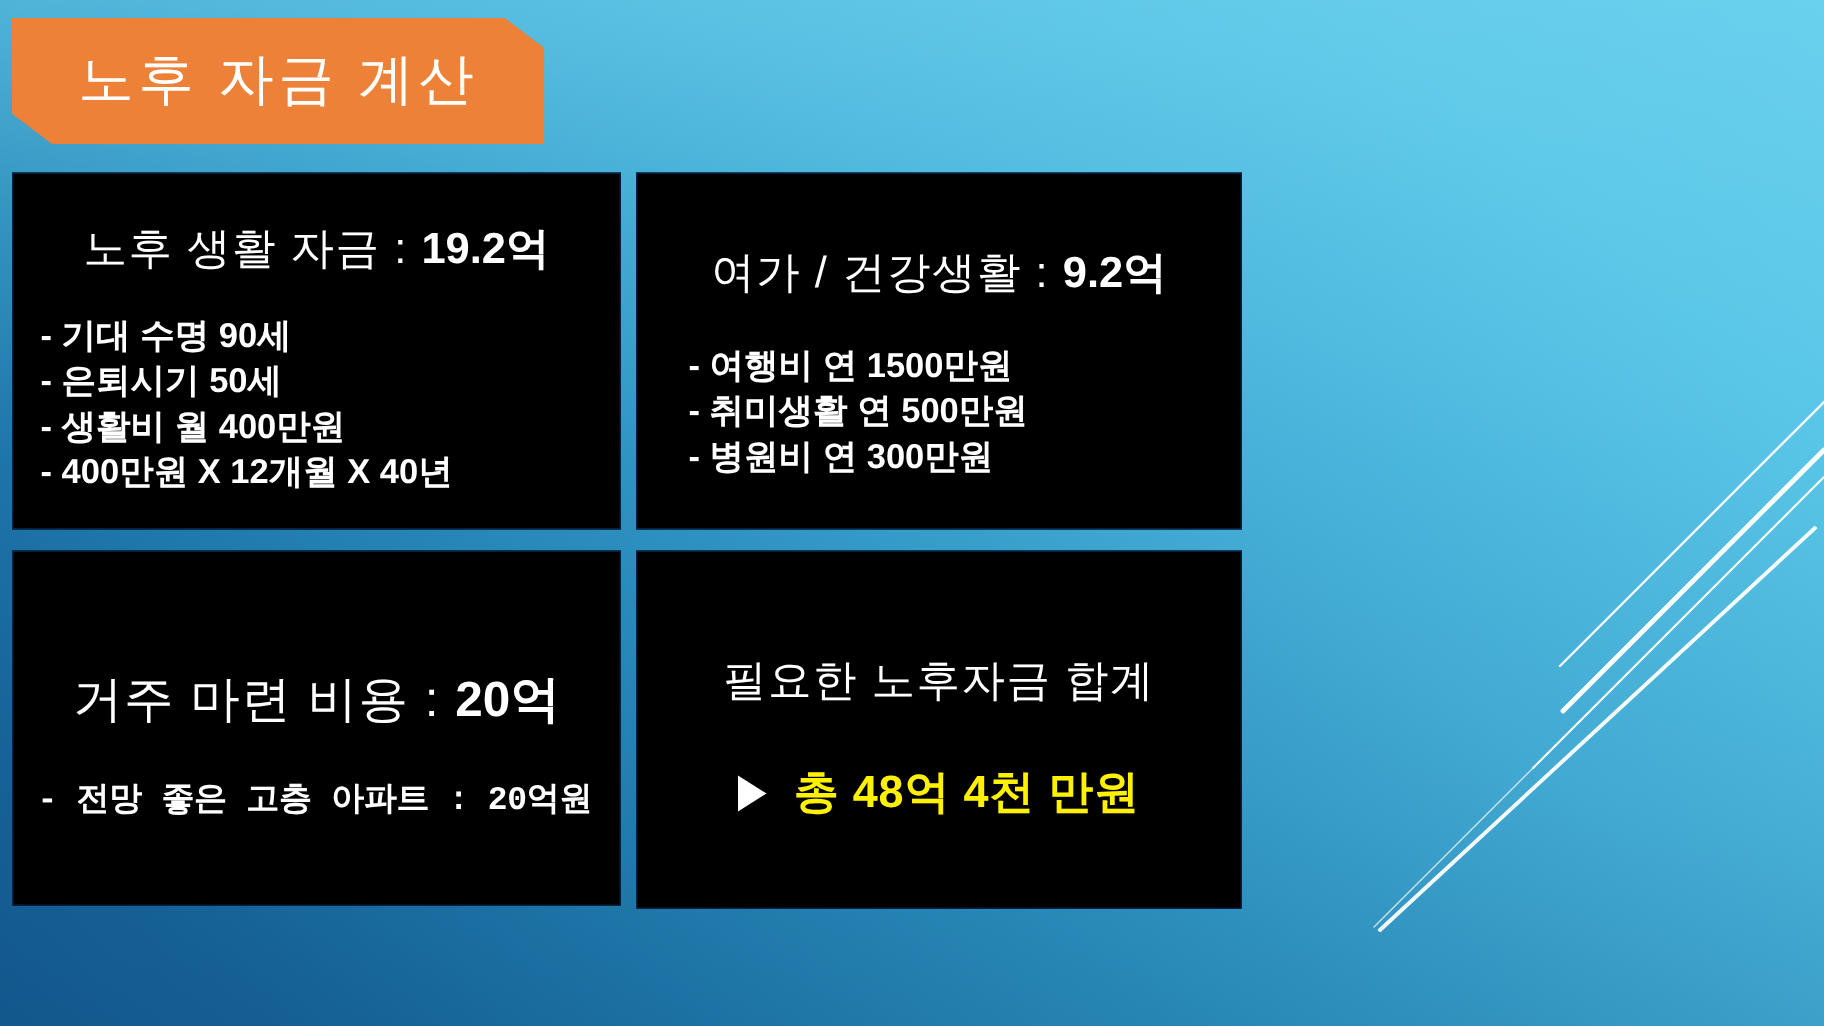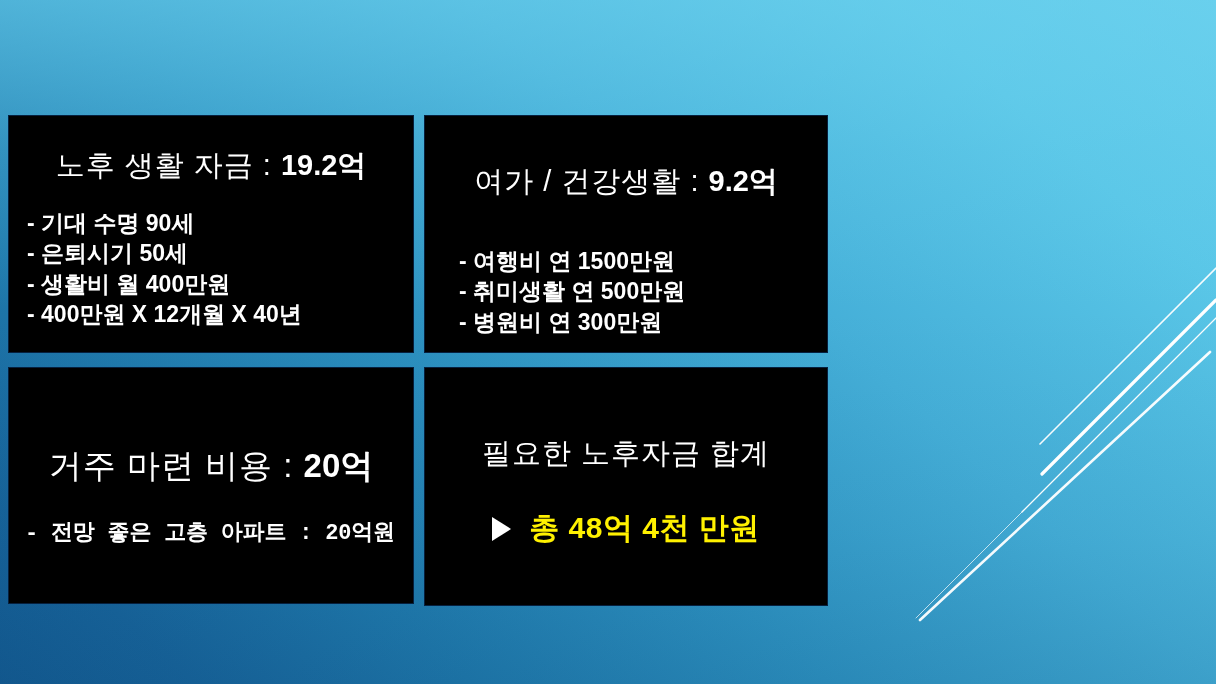--- a/index.html
+++ b/index.html
@@ -141,21 +141,21 @@
     line-height: 1.32;
     white-space: nowrap;
   }
 
   
   #card-living .card-title { margin-top: 30px; font-size: 29px; }
   #card-living .bullets    { margin-top: 22px; margin-left: 6px; }
 
   
   #card-leisure .card-title { margin-top: 46px; font-size: 29px; }
-  #card-leisure .bullets    { margin-top: 44px; margin-left: 22px; }
+  #card-leisure .bullets    { margin-top: 26px; margin-left: 22px; }
 
   
   #card-housing .card-title { margin-top: 76px; font-size: 33px; }
   #card-housing .bullets    { margin-top: 30px; margin-left: 4px; font-family: Liberation Mono, monospace; }
   #card-housing .bullets li { font-size: 22px; letter-spacing: -0.2px; }
 
   
   #card-total .card-title { margin-top: 66px; font-size: 29px; }
   #total-line {
     margin-top: 34px;
@@ -191,20 +191,25 @@
   <svg id="streaks" width="1216" height="684" viewBox="0 0 1216 684" aria-hidden="true">
     <g stroke="#FFFFFF" stroke-linecap="round" fill="none">
       <line x1="1216" y1="268" x2="1040" y2="444" stroke-width="1.6" opacity="0.95"></line>
       <line x1="1216" y1="300" x2="1042" y2="474" stroke-width="3.2" opacity="1"></line>
       <line x1="1216" y1="318" x2="1022" y2="512" stroke-width="1.4" opacity="0.9"></line>
       <line x1="1210" y1="352" x2="920" y2="620" stroke-width="2.6" opacity="0.95"></line>
       <line x1="1216" y1="318" x2="916" y2="618" stroke-width="1.0" opacity="0.7"></line>
     </g>
   </svg>
 
+  <div id="title-banner">
+    <div class="banner-outline"></div>
+    <div class="banner-shape"></div>
+    <div id="banner-title-text">노후 자금 계산</div>
+  </div>
 
   <div class="card" id="card-living">
     <div class="card-inner">
       <div class="card-title">
         <span>노후 생활 자금 : </span><span class="amt">19.2억</span>
       </div>
       <ul class="bullets">
         <li>- 기대 수명 90세</li>
         <li>- 은퇴시기 50세</li>
         <li>- 생활비 월 400만원</li>

